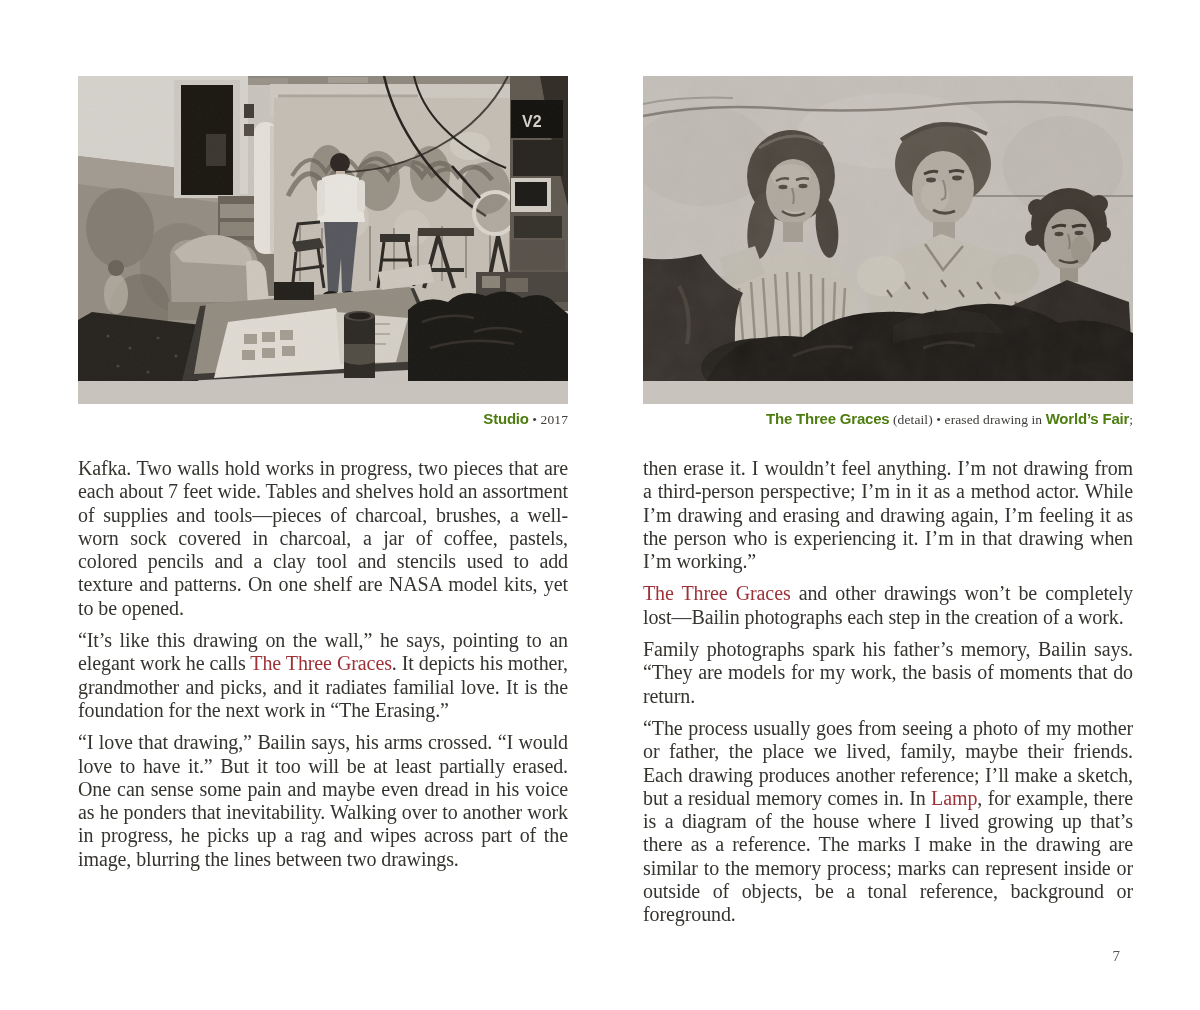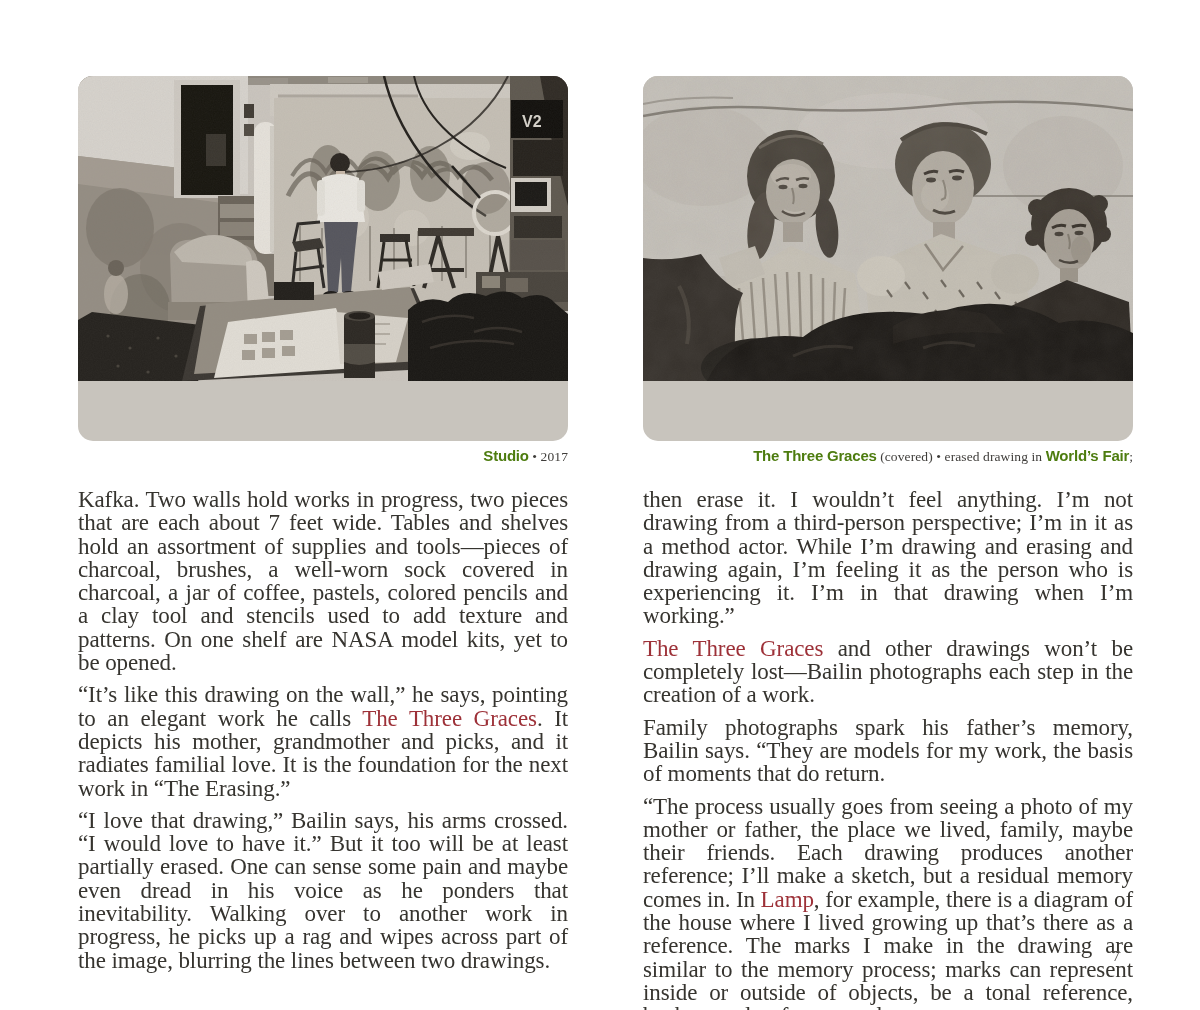--- a/index.html
+++ b/index.html
@@ -2,27 +2,27 @@
 <html><head>
 <meta charset="utf-8">
 <style>
   html,body{margin:0;padding:0;background:#ffffff;}
   .page{position:relative;width:1200px;height:1010px;background:#ffffff;overflow:hidden;
         font-family:"Liberation Serif", serif;}
   .column{position:absolute;top:76px;width:490px;}
   .column.left{left:78px;}
   .column.right{left:643px;}
   figure{margin:0;}
-  .photo{width:490px;height:365px;overflow:hidden;background:#c8c4bd;border-radius:15px;}
+  .photo{width:490px;height:328px;overflow:hidden;background:#c8c4bd;}
   .photo svg{display:block;}
   .caption{text-align:right;margin-top:7px;min-height:34px;font-size:13.5px;
            line-height:1.12;color:#3f3d3a;letter-spacing:.1px;}
   .cap-sans{font-family:"Liberation Sans", sans-serif;font-weight:bold;font-size:15px;letter-spacing:-.2px;}
   .red{color:#4d7c0f;}
-  .body{margin-top:6px;font-size:23px;line-height:23.3px;color:#36342f;
+  .body{margin-top:12px;font-size:20px;line-height:23.3px;color:#36342f;
         text-align:justify;letter-spacing:-.1px;}
   .body p{margin:0 0 9px 0;}
   .body .red{color:#9d3138;}
   .page-number{position:absolute;top:948px;right:80px;font-size:15px;color:#56534e;}
 </style>
 </head>
 <body>
 
 <div class="page">
 
@@ -261,21 +261,21 @@
           <polygon points="364,232 424,204 486,226 490,305 356,305" fill="#2c2722"></polygon>
 
           <path d="M64,305 q24,-52 96,-44 q44,-34 128,-22 q70,-26 128,8 q36,-8 74,10 v48 z" fill="#1b1815"></path>
           <path d="M250,250 q40,-24 92,-12 l20,20 q-60,-6 -112,10 z" fill="#221e1a"></path>
           <path d="M150,280 q30,-14 60,-8 M280,272 q26,-10 52,-2" stroke="#352f29" stroke-width="3" fill="none" opacity=".8"></path>
           <rect width="490" height="305" filter="url(#paperR)" opacity=".22"></rect>
           <rect width="490" height="305" filter="url(#grainR)" opacity=".14"></rect>
         </svg>
       </div>
       <figcaption class="caption">
-        <div class="cap-line"><span class="red cap-sans">The Three Graces</span><span> (covered) • erased drawing in </span><span class="red cap-sans">World’s Fair</span><span>;</span></div>
+        <div class="cap-line"><span class="red cap-sans">The Three Graces</span><span> (detail) • erased drawing in </span><span class="red cap-sans">World’s Fair</span><span>;</span></div>
       </figcaption>
     </figure>
     <article class="body">
         <p><span>then erase it. I wouldn’t feel anything. I’m not drawing from a third-person perspective; I’m in it as a method actor. While I’m drawing and erasing and drawing again, I’m feeling it as the person who is experiencing it. I’m in that drawing when I’m working.”</span></p>
         <p><span class="red">The Three Graces</span><span> and other drawings won’t be completely lost—Bailin photographs each step in the creation of a work.</span></p>
         <p><span>Family photographs spark his father’s memory, Bailin says. “They are models for my work, the basis of moments that do return.</span></p>
         <p><span>“The process usually goes from seeing a photo of my mother or father, the place we lived, family, maybe their friends. Each drawing produces another reference; I’ll make a sketch, but a residual memory comes in. In </span><span class="red">Lamp</span><span>, for example, there is a diagram of the house where I lived growing up that’s there as a reference. The marks I make in the drawing are similar to the memory process; marks can represent inside or outside of objects, be a tonal reference, background or foreground.</span></p>
       </article>
   </section>
 

